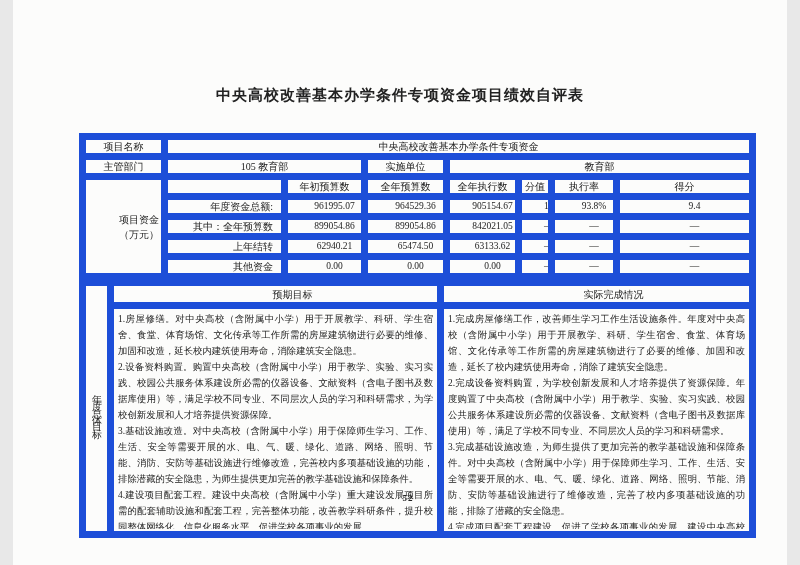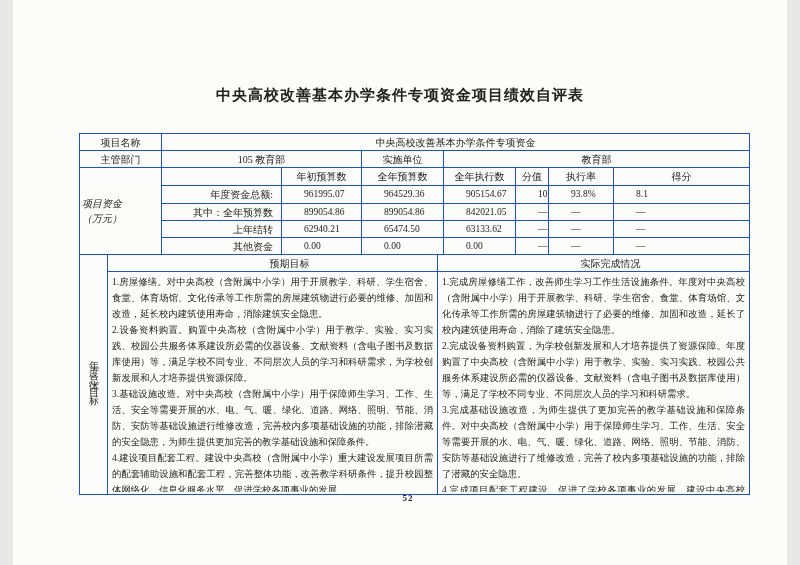--- a/index.html
+++ b/index.html
@@ -13,28 +13,28 @@
     position:absolute; top:86px; left:0; width:100%;
     text-align:center; font-size:15px; font-weight:bold; letter-spacing:1px;
   }
   .doc-subtitle {
     position:absolute; top:110px; left:0; width:100%;
     text-align:center; font-size:10.5px; letter-spacing:1px;
   }
   .tw { position:absolute; top:133px; left:66px; width:670px; }
   table { border-collapse:collapse; width:670px; table-layout:fixed; }
   td, th {
-    border:1px solid #1d4ed8; font-weight:normal; font-size:10px;
+    border:7px solid #1d4ed8; font-weight:normal; font-size:10px;
     padding:0 2px; overflow:hidden; line-height:13px;
   }
   .t1 td, .t1 th { white-space:nowrap; }
   .ctr { text-align:center; }
   .rlbl { text-align:right; padding-right:8px;padding-left:16px; }
-  .num { font-size:9.5px;padding-left:22px; }
-  .fundlbl { text-align:left; vertical-align:middle; line-height:15px;font-style:italic; }
+  .num { text-align:center; font-size:9.5px;padding-left:22px; }
+  .fundlbl { text-align:right; vertical-align:middle; line-height:15px; }
   tr.h17 { height:17px; } tr.h18 { height:18px; }
   .t2 { margin-top:-1px; }
   .t2 th { height:16px; text-align:center;padding-left:36px; }
   .goal { vertical-align:top; padding:2px 4px; }
   .goal-inner {
     height:218px; overflow:hidden; font-size:9.4px; line-height:16px;
     text-align:justify;
   }
   .goal-inner p { margin:0; }
   .vert { text-align:center; vertical-align:middle; }
@@ -91,21 +91,21 @@
         <th>执行率</th>
         <th>得分</th>
       </tr>
       <tr class="h18">
         <td class="rlbl">年度资金总额:</td>
         <td class="num">961995.07</td>
         <td class="num">964529.36</td>
         <td class="num">905154.67</td>
         <td class="num">10.0</td>
         <td class="num">93.8%</td>
-        <td class="num">8.1</td>
+        <td class="num">9.4</td>
       </tr>
       <tr class="h17">
         <td class="rlbl">其中：全年预算数</td>
         <td class="num">899054.86</td>
         <td class="num">899054.86</td>
         <td class="num">842021.05</td>
         <td class="num">—</td>
         <td class="num">—</td>
         <td class="num">—</td>
       </tr>

